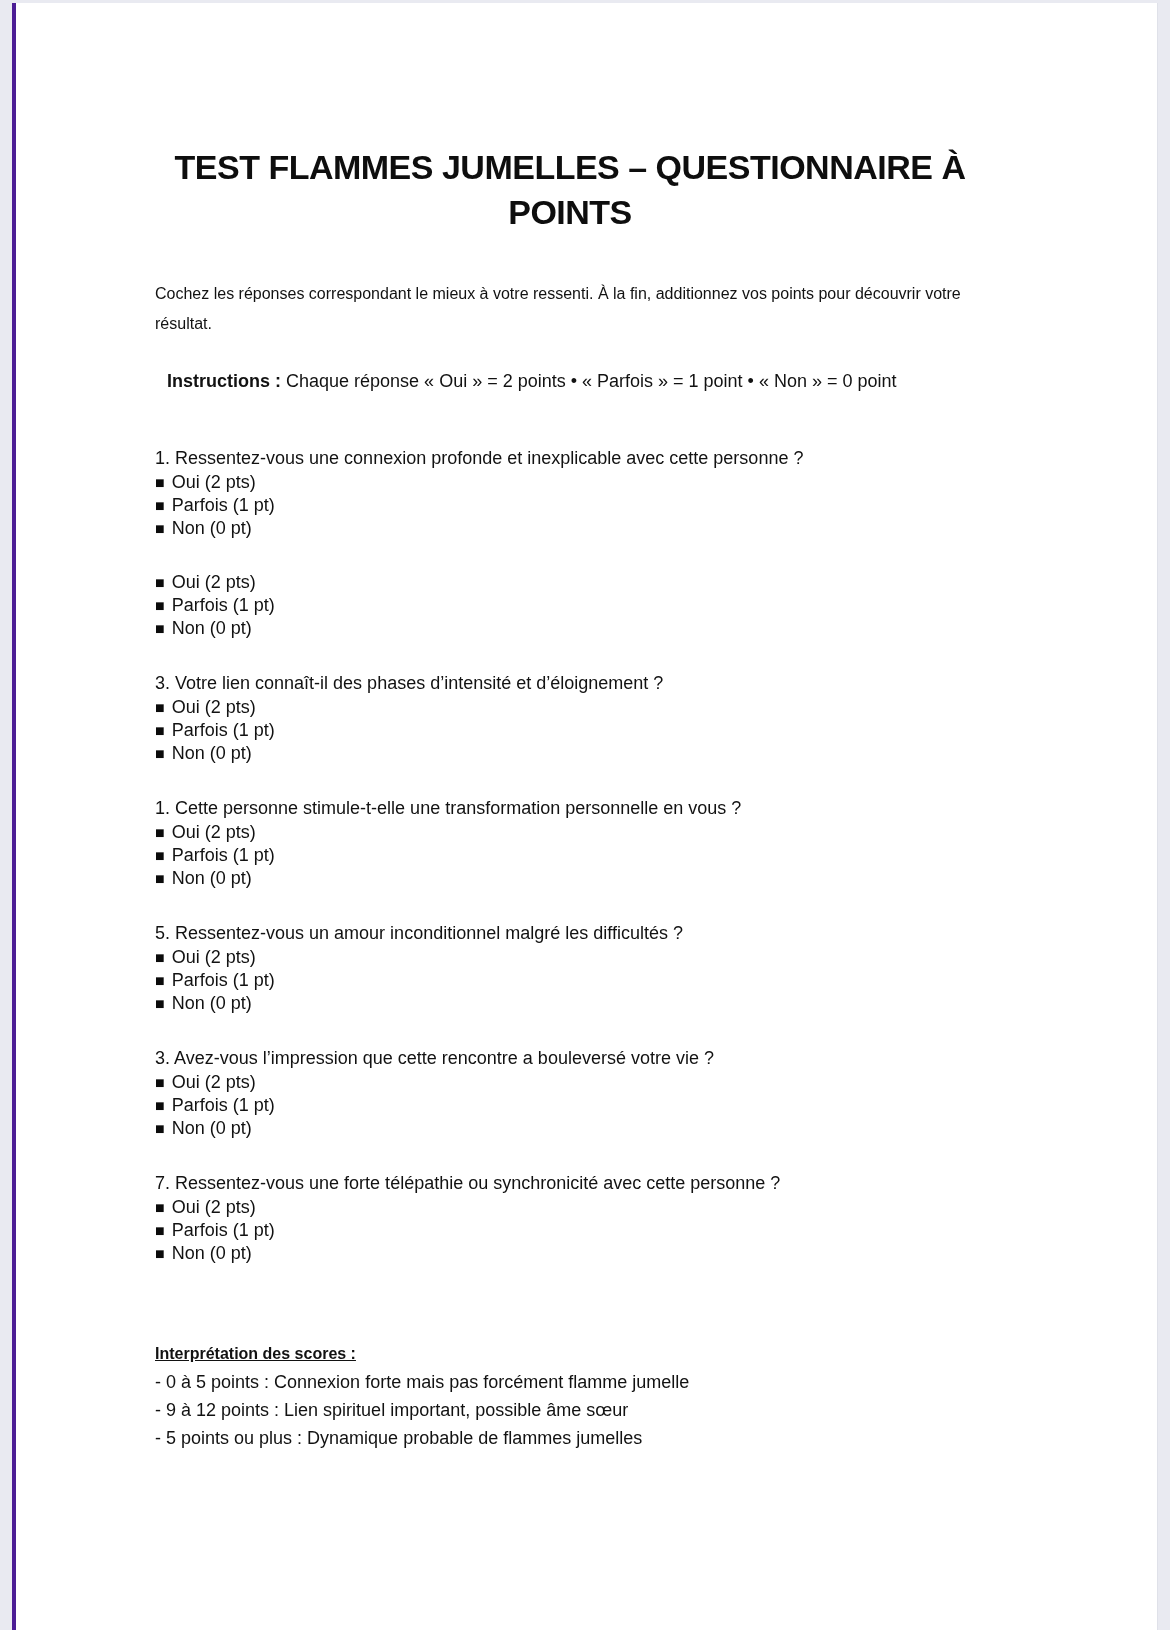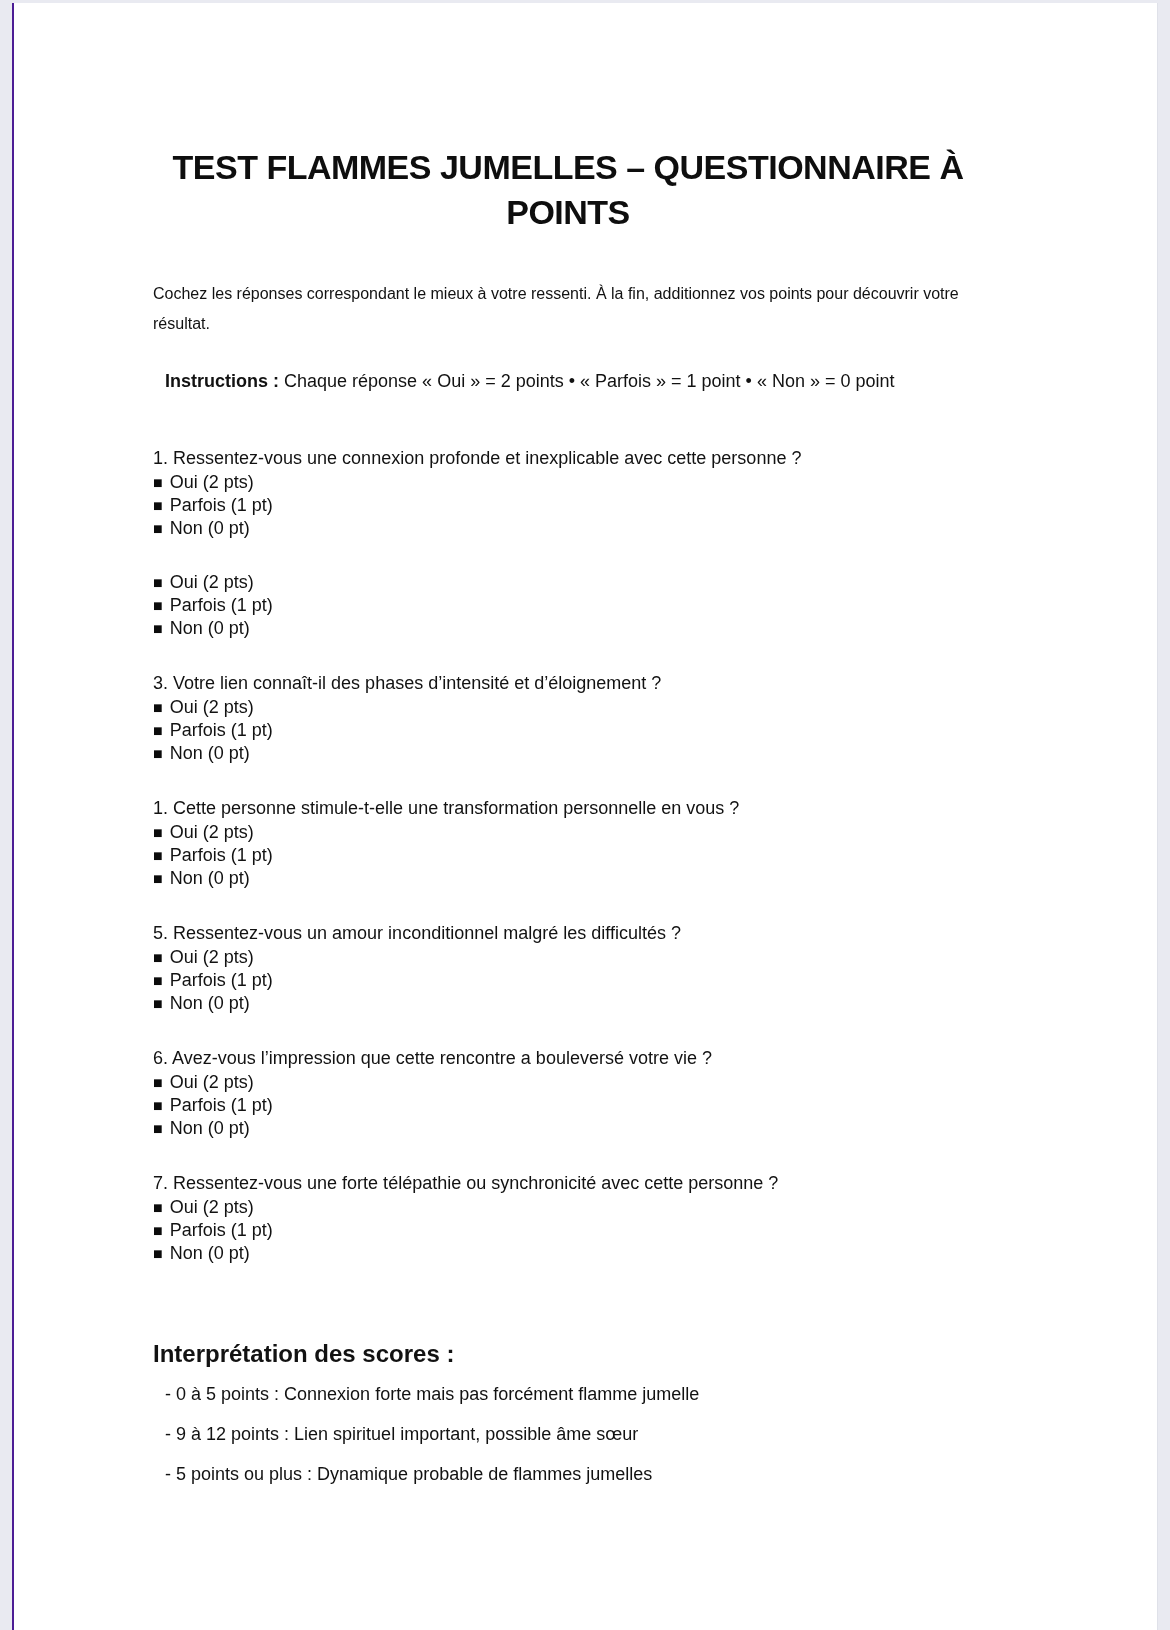--- a/index.html
+++ b/index.html
@@ -14,21 +14,21 @@
     width: 1170px;
     height: 1630px;
     overflow: hidden;
     background: #e9eaf1;
   }
   .page {
     width: 1146px;
     height: 1627px;
     margin: 3px auto 0 auto;
     background: #ffffff;
-    border-left: 2px solid #4c1d95;
+    border-left: 4px solid #4c1d95;
     border-right: 1px solid #dfe1e9;
   }
   .content {
     width: 830px;
     margin-left: 139px;
     padding-top: 142px;
   }
   .title {
     margin: 0;
     text-align: center;
@@ -73,26 +73,27 @@
     line-height: 1;
     margin-right: 7px;
     color: #0b0b0b;
   }
   .interpretation {
     margin-top: 74px;
     font-size: 18px;
   }
   .interp-heading {
     margin: 0;
-    font-size: 24px;
+    font-size: 16px;
     font-weight: bold;
     line-height: 29px;
+    text-decoration: underline;
   }
   .interp-line {
-    margin: 12px;
+    margin: 0;
     line-height: 28px;
     white-space: nowrap;
   }
 </style>
 </head>
 <body>
 
 <div class="viewport">
   <div class="page">
     <div class="content">
@@ -183,21 +184,21 @@
             <span class="sq">■</span>
             <span>Parfois (1 pt)</span>
           </div>
           <div class="option">
             <span class="sq">■</span>
             <span>Non (0 pt)</span>
           </div>
         </section>
 
         <section class="question">
-          <h2 class="q-label">6. Avez-vous l’impression que cette rencontre a bouleversé votre vie ?</h2>
+          <h2 class="q-label">3. Avez-vous l’impression que cette rencontre a bouleversé votre vie ?</h2>
           <div class="option">
             <span class="sq">■</span>
             <span>Oui (2 pts)</span>
           </div>
           <div class="option">
             <span class="sq">■</span>
             <span>Parfois (1 pt)</span>
           </div>
           <div class="option">
             <span class="sq">■</span>

